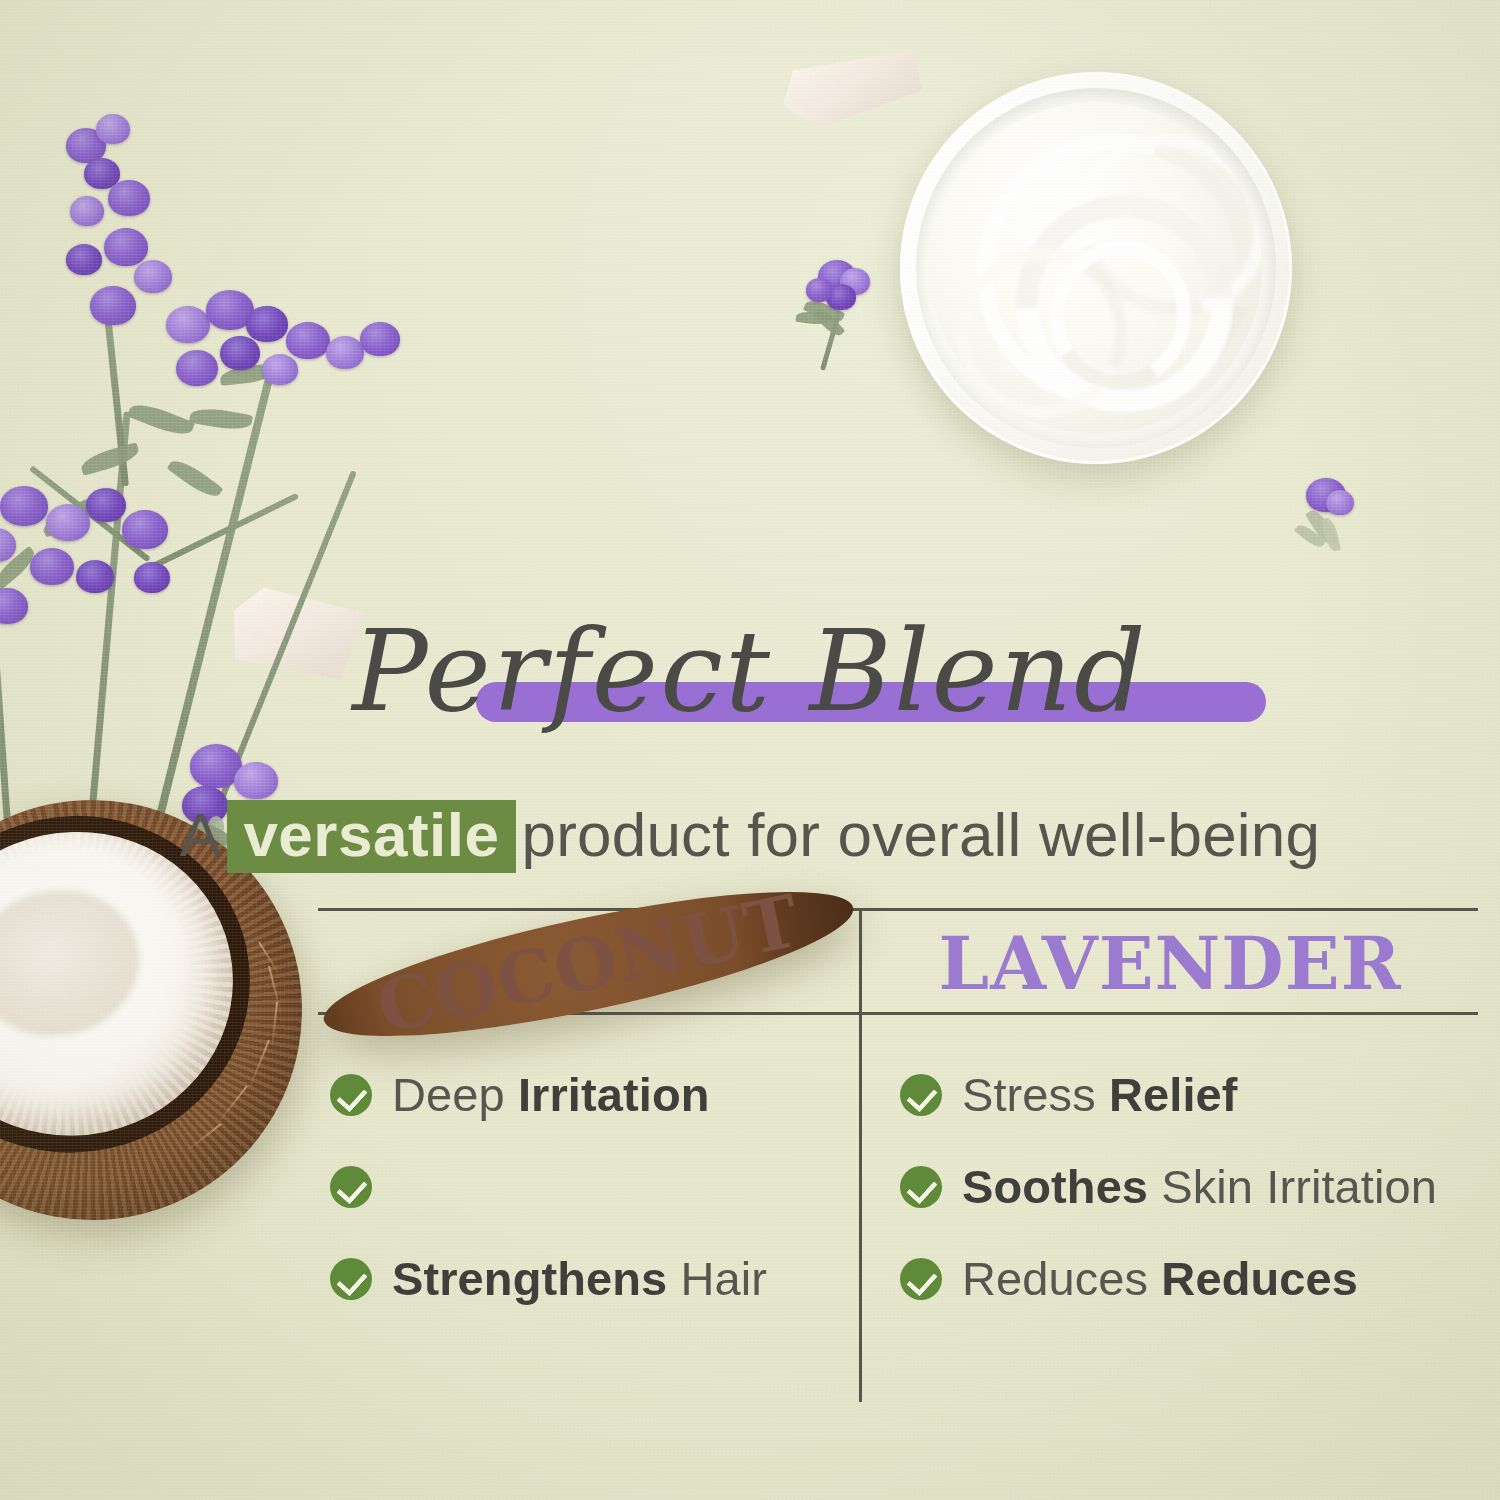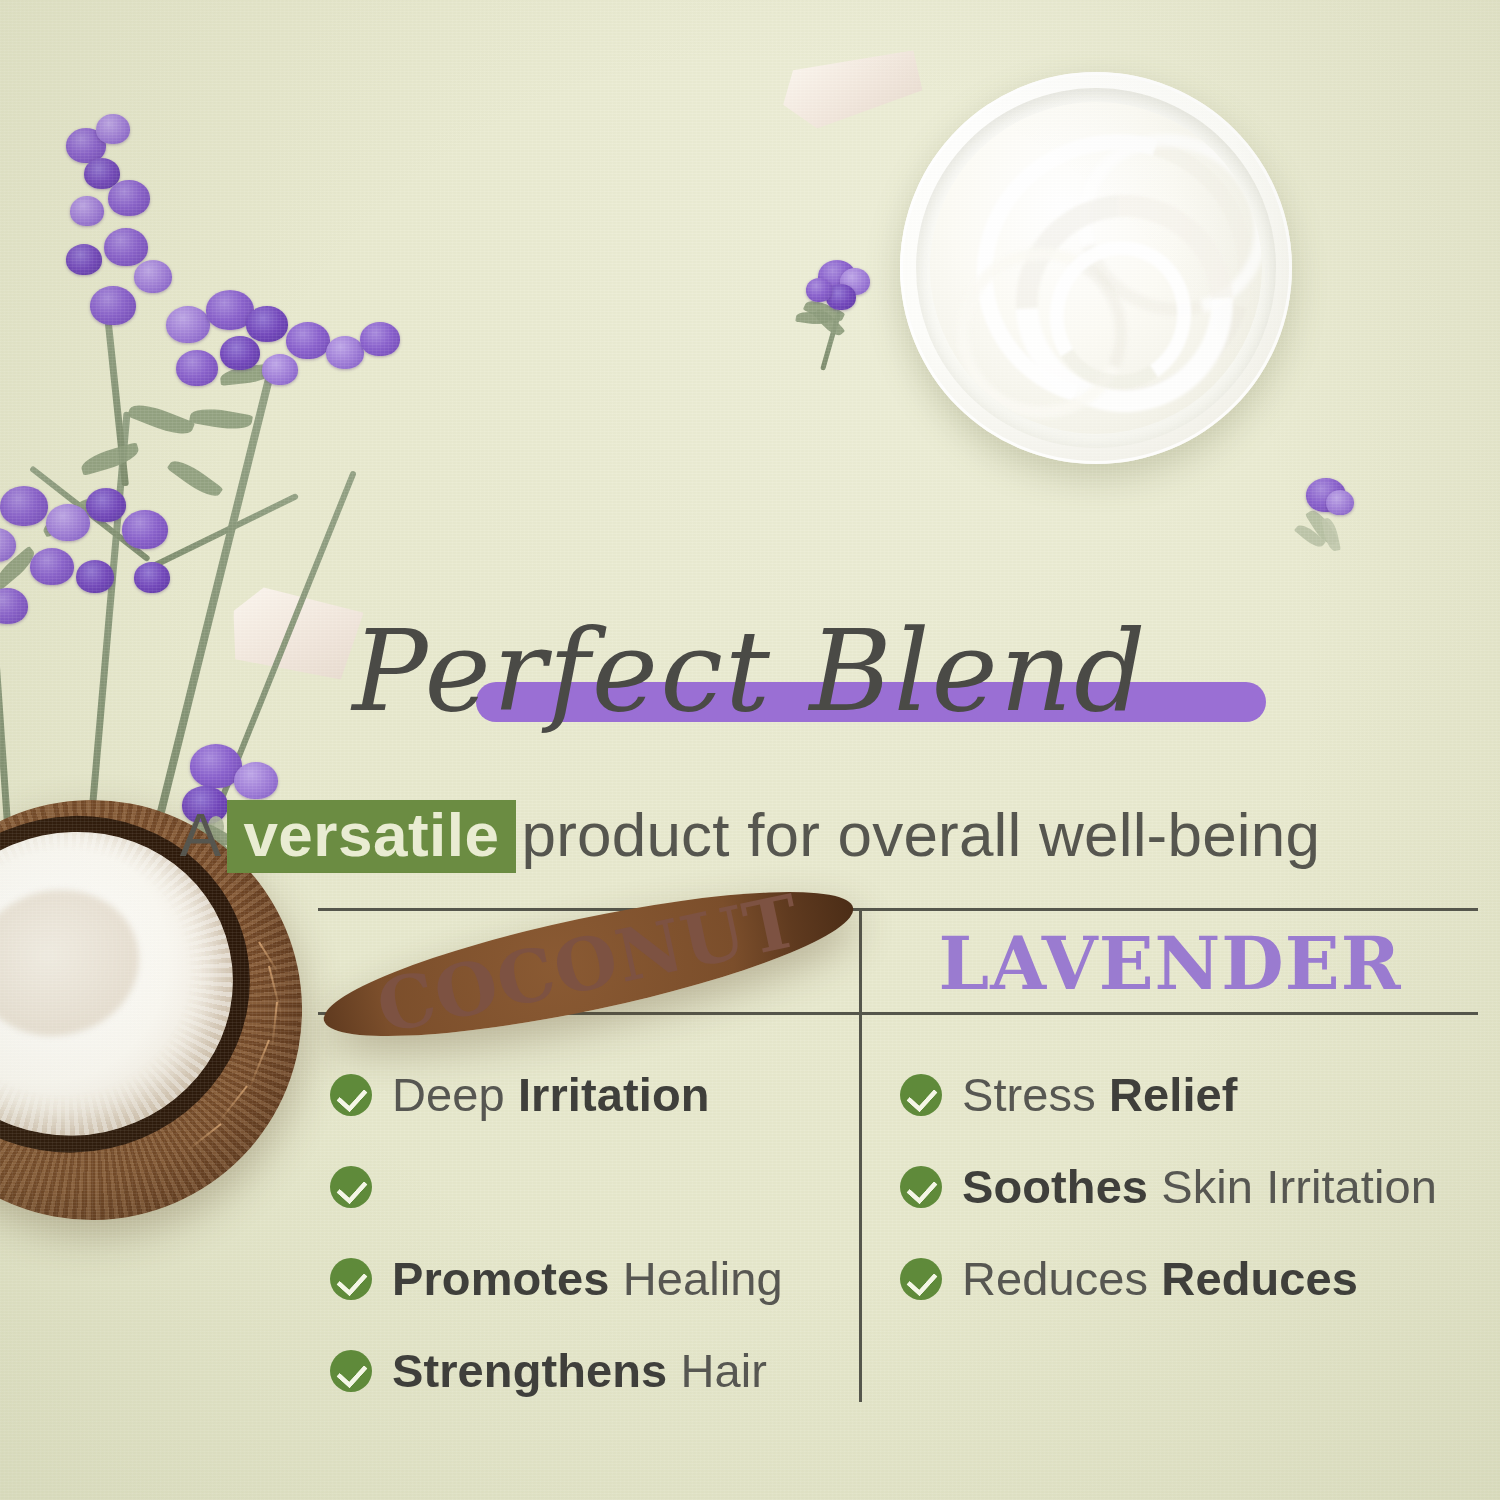--- a/index.html
+++ b/index.html
@@ -503,24 +503,20 @@
   <div class="benefits left">
     <div class="b-item">
       <span class="check"></span>
       <span class="b-text"><span class="light">Deep </span><span class="bold">Irritation</span></span>
     </div>
     <div class="b-item">
       <span class="check"></span>
     </div>
     <div class="b-item">
       <span class="check"></span>
-      <span class="b-text"><span class="bold">Promotes</span><span class="light"> Healing</span></span>
-    </div>
-    <div class="b-item">
-      <span class="check"></span>
       <span class="b-text"><span class="bold">Strengthens</span><span class="light"> Hair</span></span>
     </div>
   </div>
 
   <div class="benefits right">
     <div class="b-item">
       <span class="check"></span>
       <span class="b-text"><span class="light">Stress </span><span class="bold">Relief</span></span>
     </div>
     <div class="b-item">

